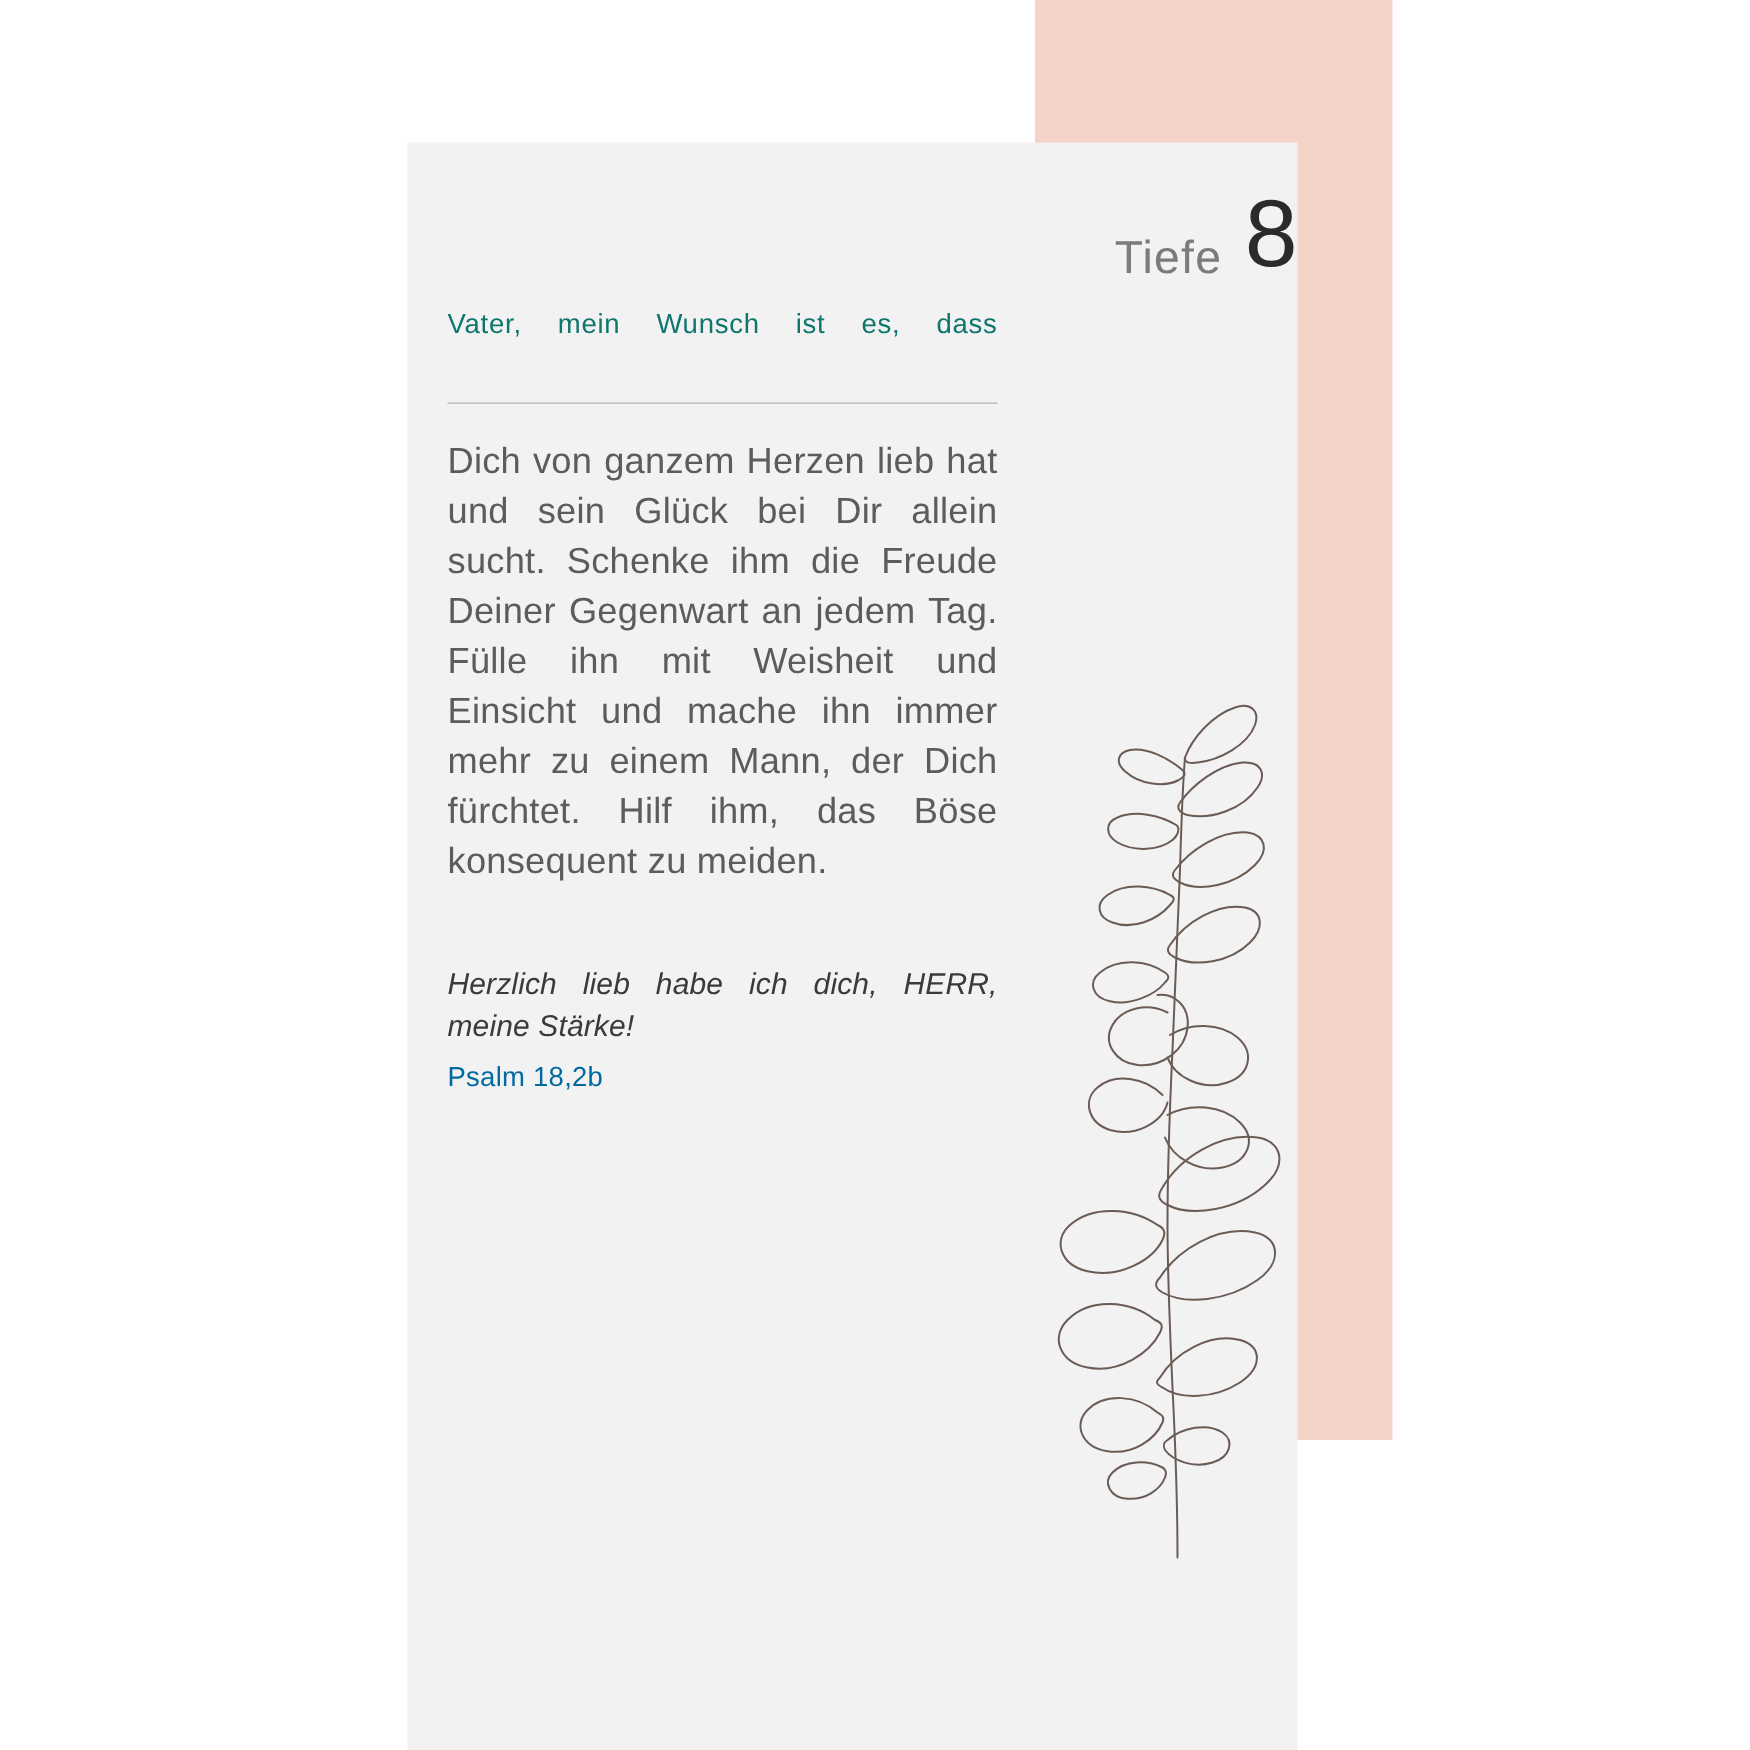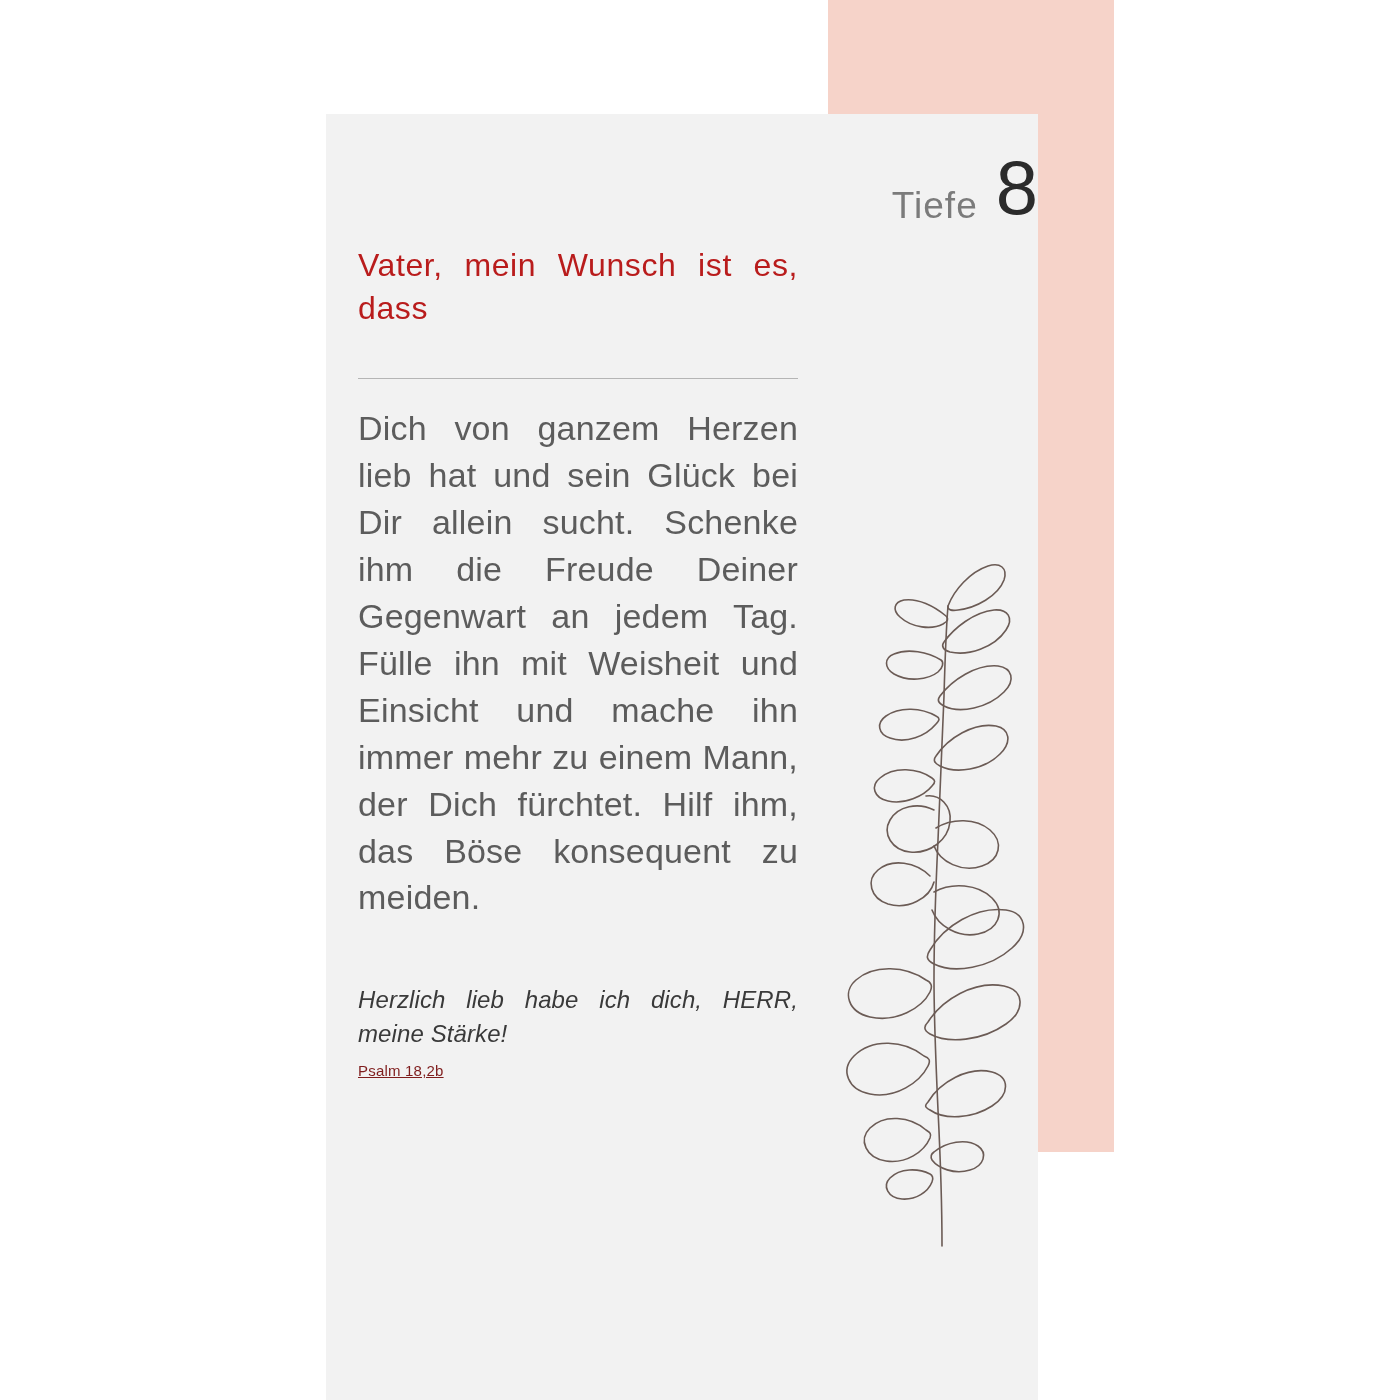--- a/index.html
+++ b/index.html
@@ -95,60 +95,59 @@
 
   
   #text-col {
     position: absolute;
     left: 358px;
     top: 244px;
     width: 440px;
   }
 
   .intro {
-    font-size: 32px;
-    color: #b91c1c;
+    font-size: 22px;
+    color: #0f766e;
     letter-spacing: 0.6px;
     text-align: justify;
     text-align-last: justify;
     line-height: 1.35;
   }
 
   .rule {
     border: 0;
     border-top: 1px solid #b5b5b5;
     margin: 48px 0 26px 0;
     width: 100%;
   }
 
   .prayer {
-    font-size: 34px;
+    font-size: 29px;
     color: #5c5c5c;
     line-height: 1.38;
     text-align: justify;
     letter-spacing: 0.2px;
   }
 
   .verse-block {
     margin-top: 62px;
   }
   .verse {
     font-size: 24px;
     font-style: italic;
     color: #3a3a3a;
     line-height: 1.42;
     text-align: justify;
     letter-spacing: 0.1px;
   }
   .ref {
-    font-size: 15px;
-    color: #7f1d1d;
+    font-size: 22px;
+    color: #0369a1;
     margin-top: 10px;
     letter-spacing: 0.2px;
-    text-decoration: underline;
   }
 
   
   #botanical {
     position: absolute;
     left: 830px;
     top: 510px;
     width: 280px;
     height: 740px;
     pointer-events: none;

